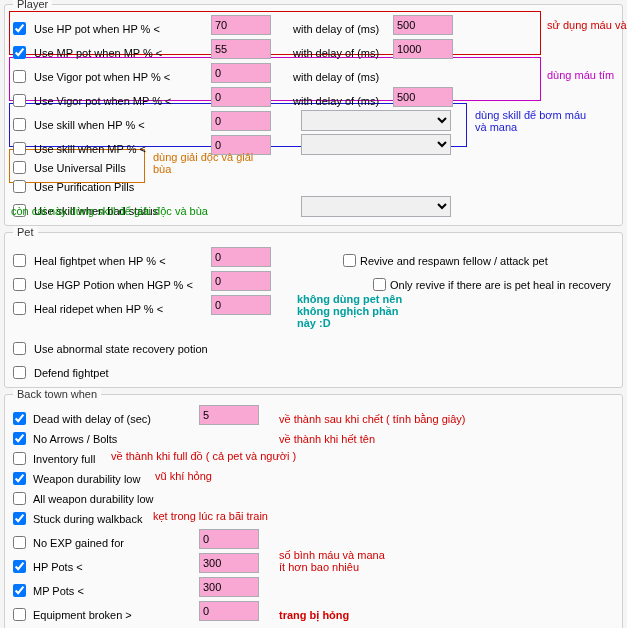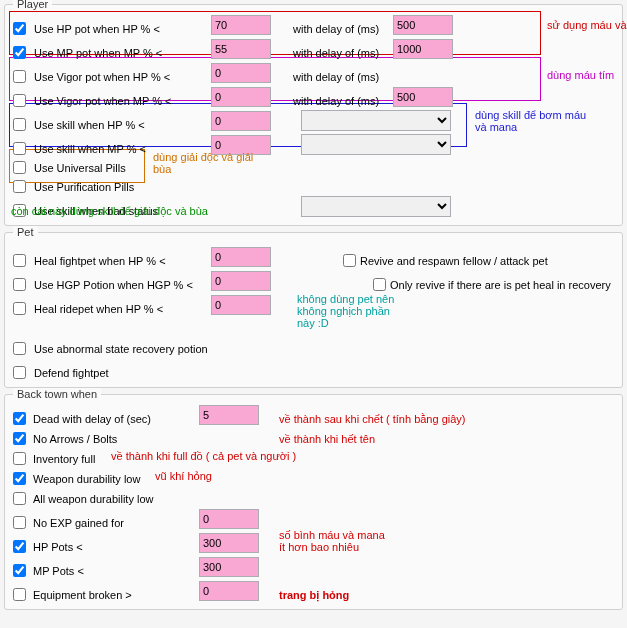--- a/index.html
+++ b/index.html
@@ -220,21 +220,21 @@
       <span>Use abnormal state recovery potion</span>
     </div>
   </div>
   <div class="row">
     <div class="checkcell">
       <input type="checkbox" style="">
       <span>Defend fightpet</span>
     </div>
   </div>
 
-  <div class="annotation ann-teal" style="left:292px; top:60px;">không dùng pet nên
+  <div class="annotation ann-teal" style="left:292px; top:60px;font-weight:bold;">không dùng pet nên
 không nghịch phần
 này :D</div>
 </div>
 
 <div class="group" style="position:relative;">
   <div class="group-title">Back town when</div>
 
   <div class="row" style="">
     <div class="bt-c1">
       <input type="checkbox" checked="" style="">
@@ -264,20 +264,27 @@
       <span>Weapon durability low</span>
     </div>
     <span class="annotation ann-red" style="position:absolute; left:144px; top:3px;">vũ khí hỏng</span>
   </div>
   <div class="row" style="height:18px;">
     <div class="bt-c1">
       <input type="checkbox" style="">
       <span>All weapon durability low</span>
     </div>
   </div>
+  <div class="row" style="height:18px;">
+    <div class="bt-c1">
+      <input type="checkbox" checked="" style="">
+      <span>Stuck during walkback</span>
+    </div>
+    <span class="annotation ann-red" style="position:absolute; left:142px; top:3px;">kẹt trong lúc ra bãi train</span>
+  </div>
   <div class="row">
     <div class="bt-c1">
       <input type="checkbox" style="">
       <span>No EXP gained for</span>
     </div>
     <input type="text" class="bt-num" value="0" style="">
   </div>
   <div class="row">
     <div class="bt-c1">
       <input type="checkbox" checked="" style="">

